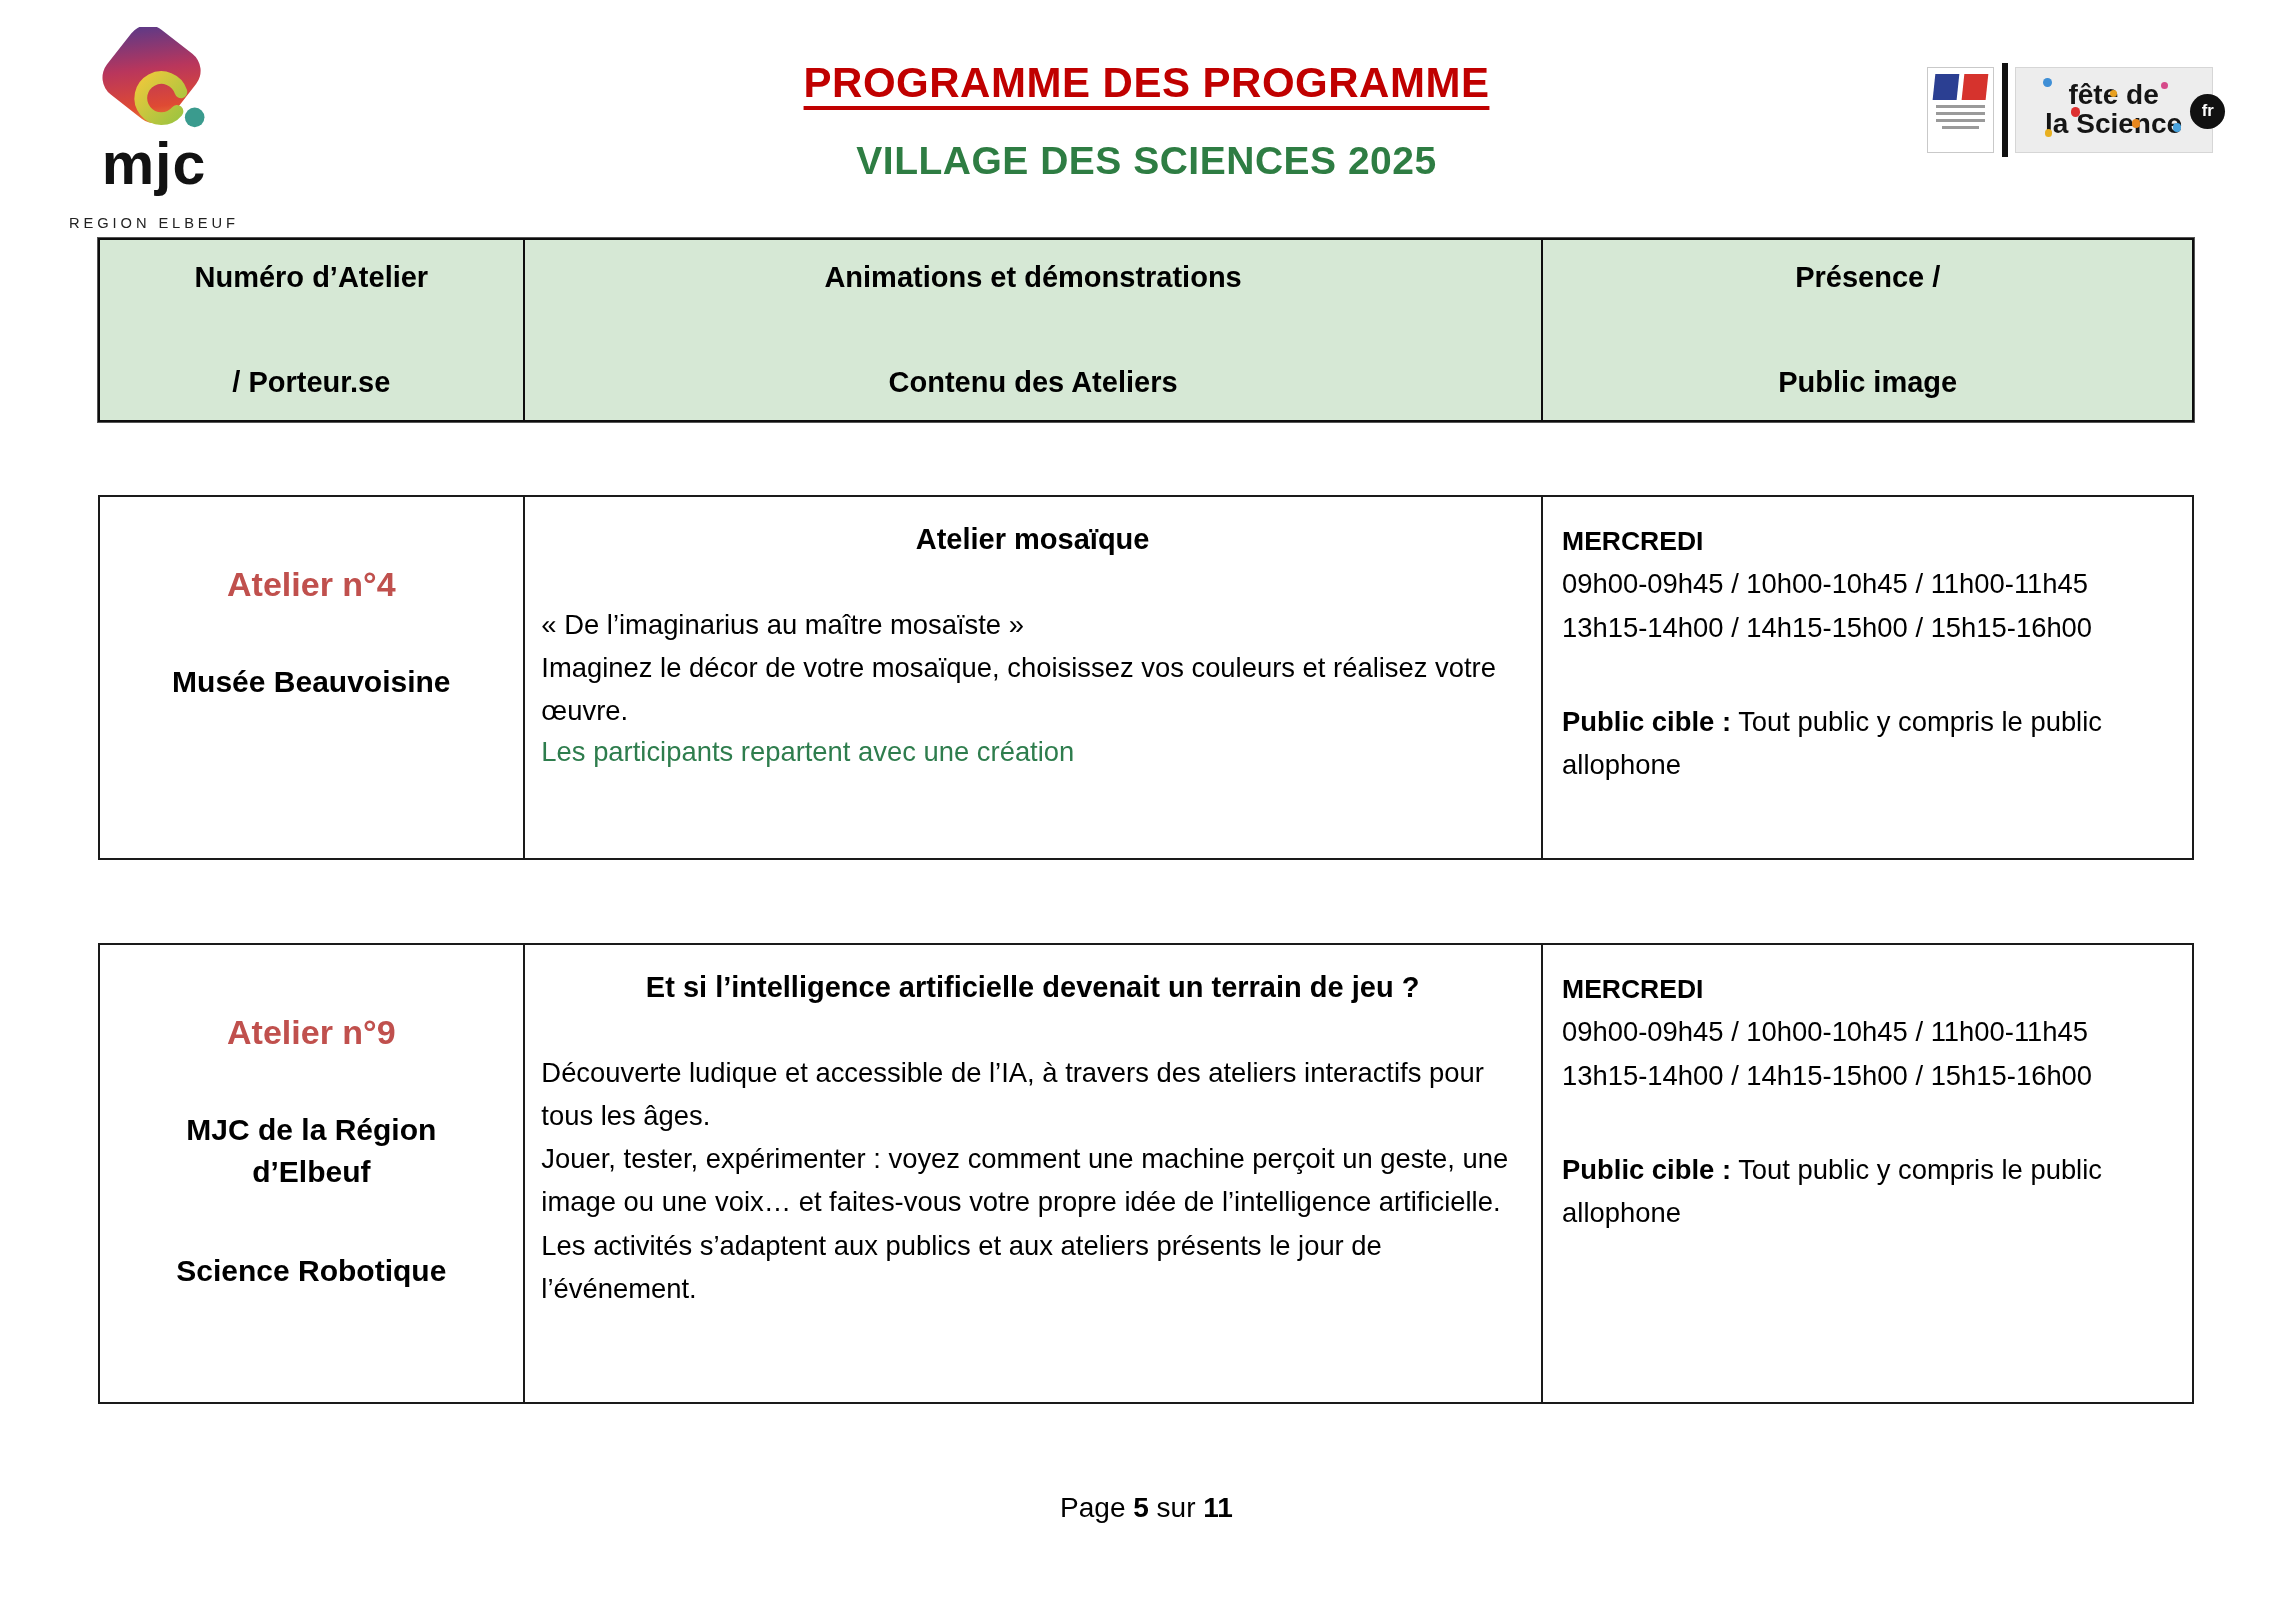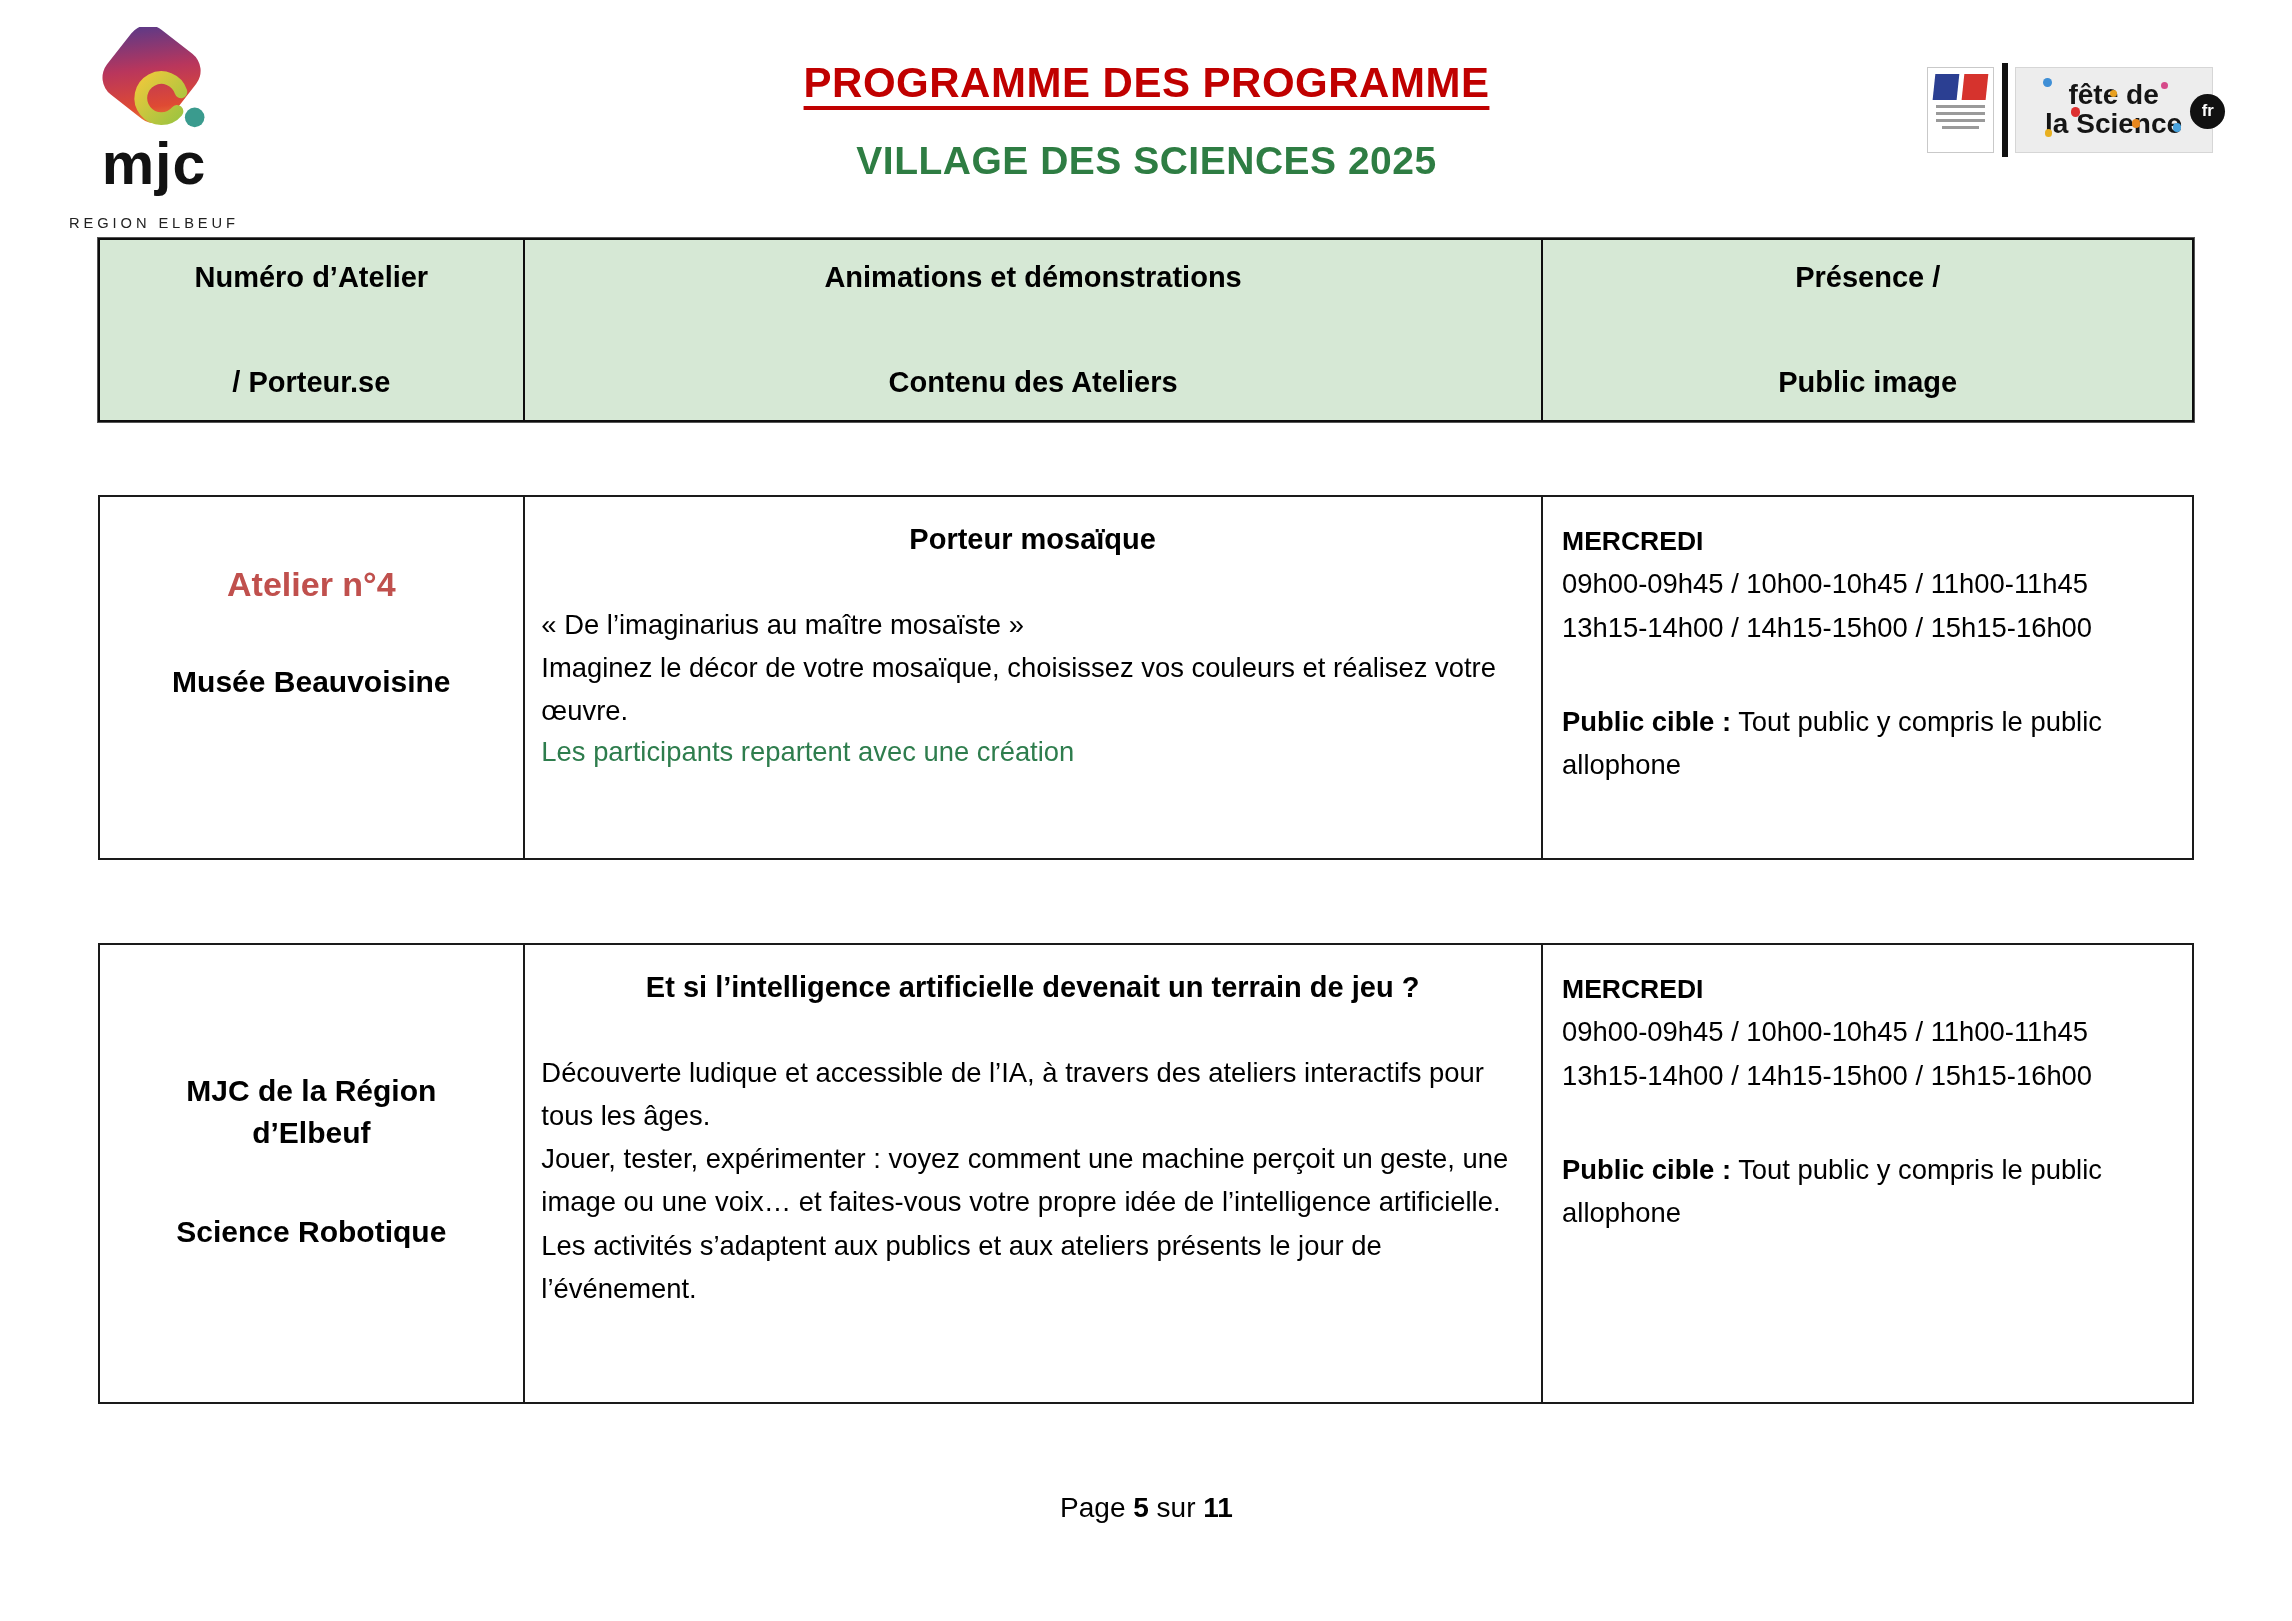--- a/index.html
+++ b/index.html
@@ -155,35 +155,36 @@
       <div>Public image</div>
     </div>
   </section>
 
   <section class="tbl row-tbl row1">
     <div class="cell c1">
       <div class="atelier-num">Atelier n°4</div>
       <div class="porteur">Musée Beauvoisine</div>
     </div>
     <div class="cell c2">
-      <div class="content-title">Porteur mosaïque</div>
+      <div class="content-title">Atelier mosaïque</div>
       <div class="para">« De l’imaginarius au maître mosaïste »</div>
       <div class="para">Imaginez le décor de votre mosaïque, choisissez vos couleurs et réalisez votre œuvre.</div>
       <div class="highlight">Les participants repartent avec une création</div>
     </div>
     <div class="cell c3">
       <div class="day">MERCREDI</div>
       <div class="slots">09h00-09h45 / 10h00-10h45 / 11h00-11h45</div>
       <div class="slots">13h15-14h00 / 14h15-15h00 / 15h15-16h00</div>
       <div class="public"><span class="bold">Public cible :</span><span> Tout public y compris le public allophone</span></div>
     </div>
   </section>
 
   <section class="tbl row-tbl row2">
     <div class="cell c1">
+      <div class="atelier-num">Atelier n°9</div>
       <div class="porteur">MJC de la Région d’Elbeuf</div>
       <div class="sector">Science Robotique</div>
     </div>
     <div class="cell c2">
       <div class="content-title">Et si l’intelligence artificielle devenait un terrain de jeu ?</div>
       <div class="para">Découverte ludique et accessible de l’IA, à travers des ateliers interactifs pour tous les âges.</div>
       <div class="para">Jouer, tester, expérimenter : voyez comment une machine perçoit un geste, une image ou une voix… et faites-vous votre propre idée de l’intelligence artificielle.</div>
       <div class="para">Les activités s’adaptent aux publics et aux ateliers présents le jour de l’événement.</div>
     </div>
     <div class="cell c3">

